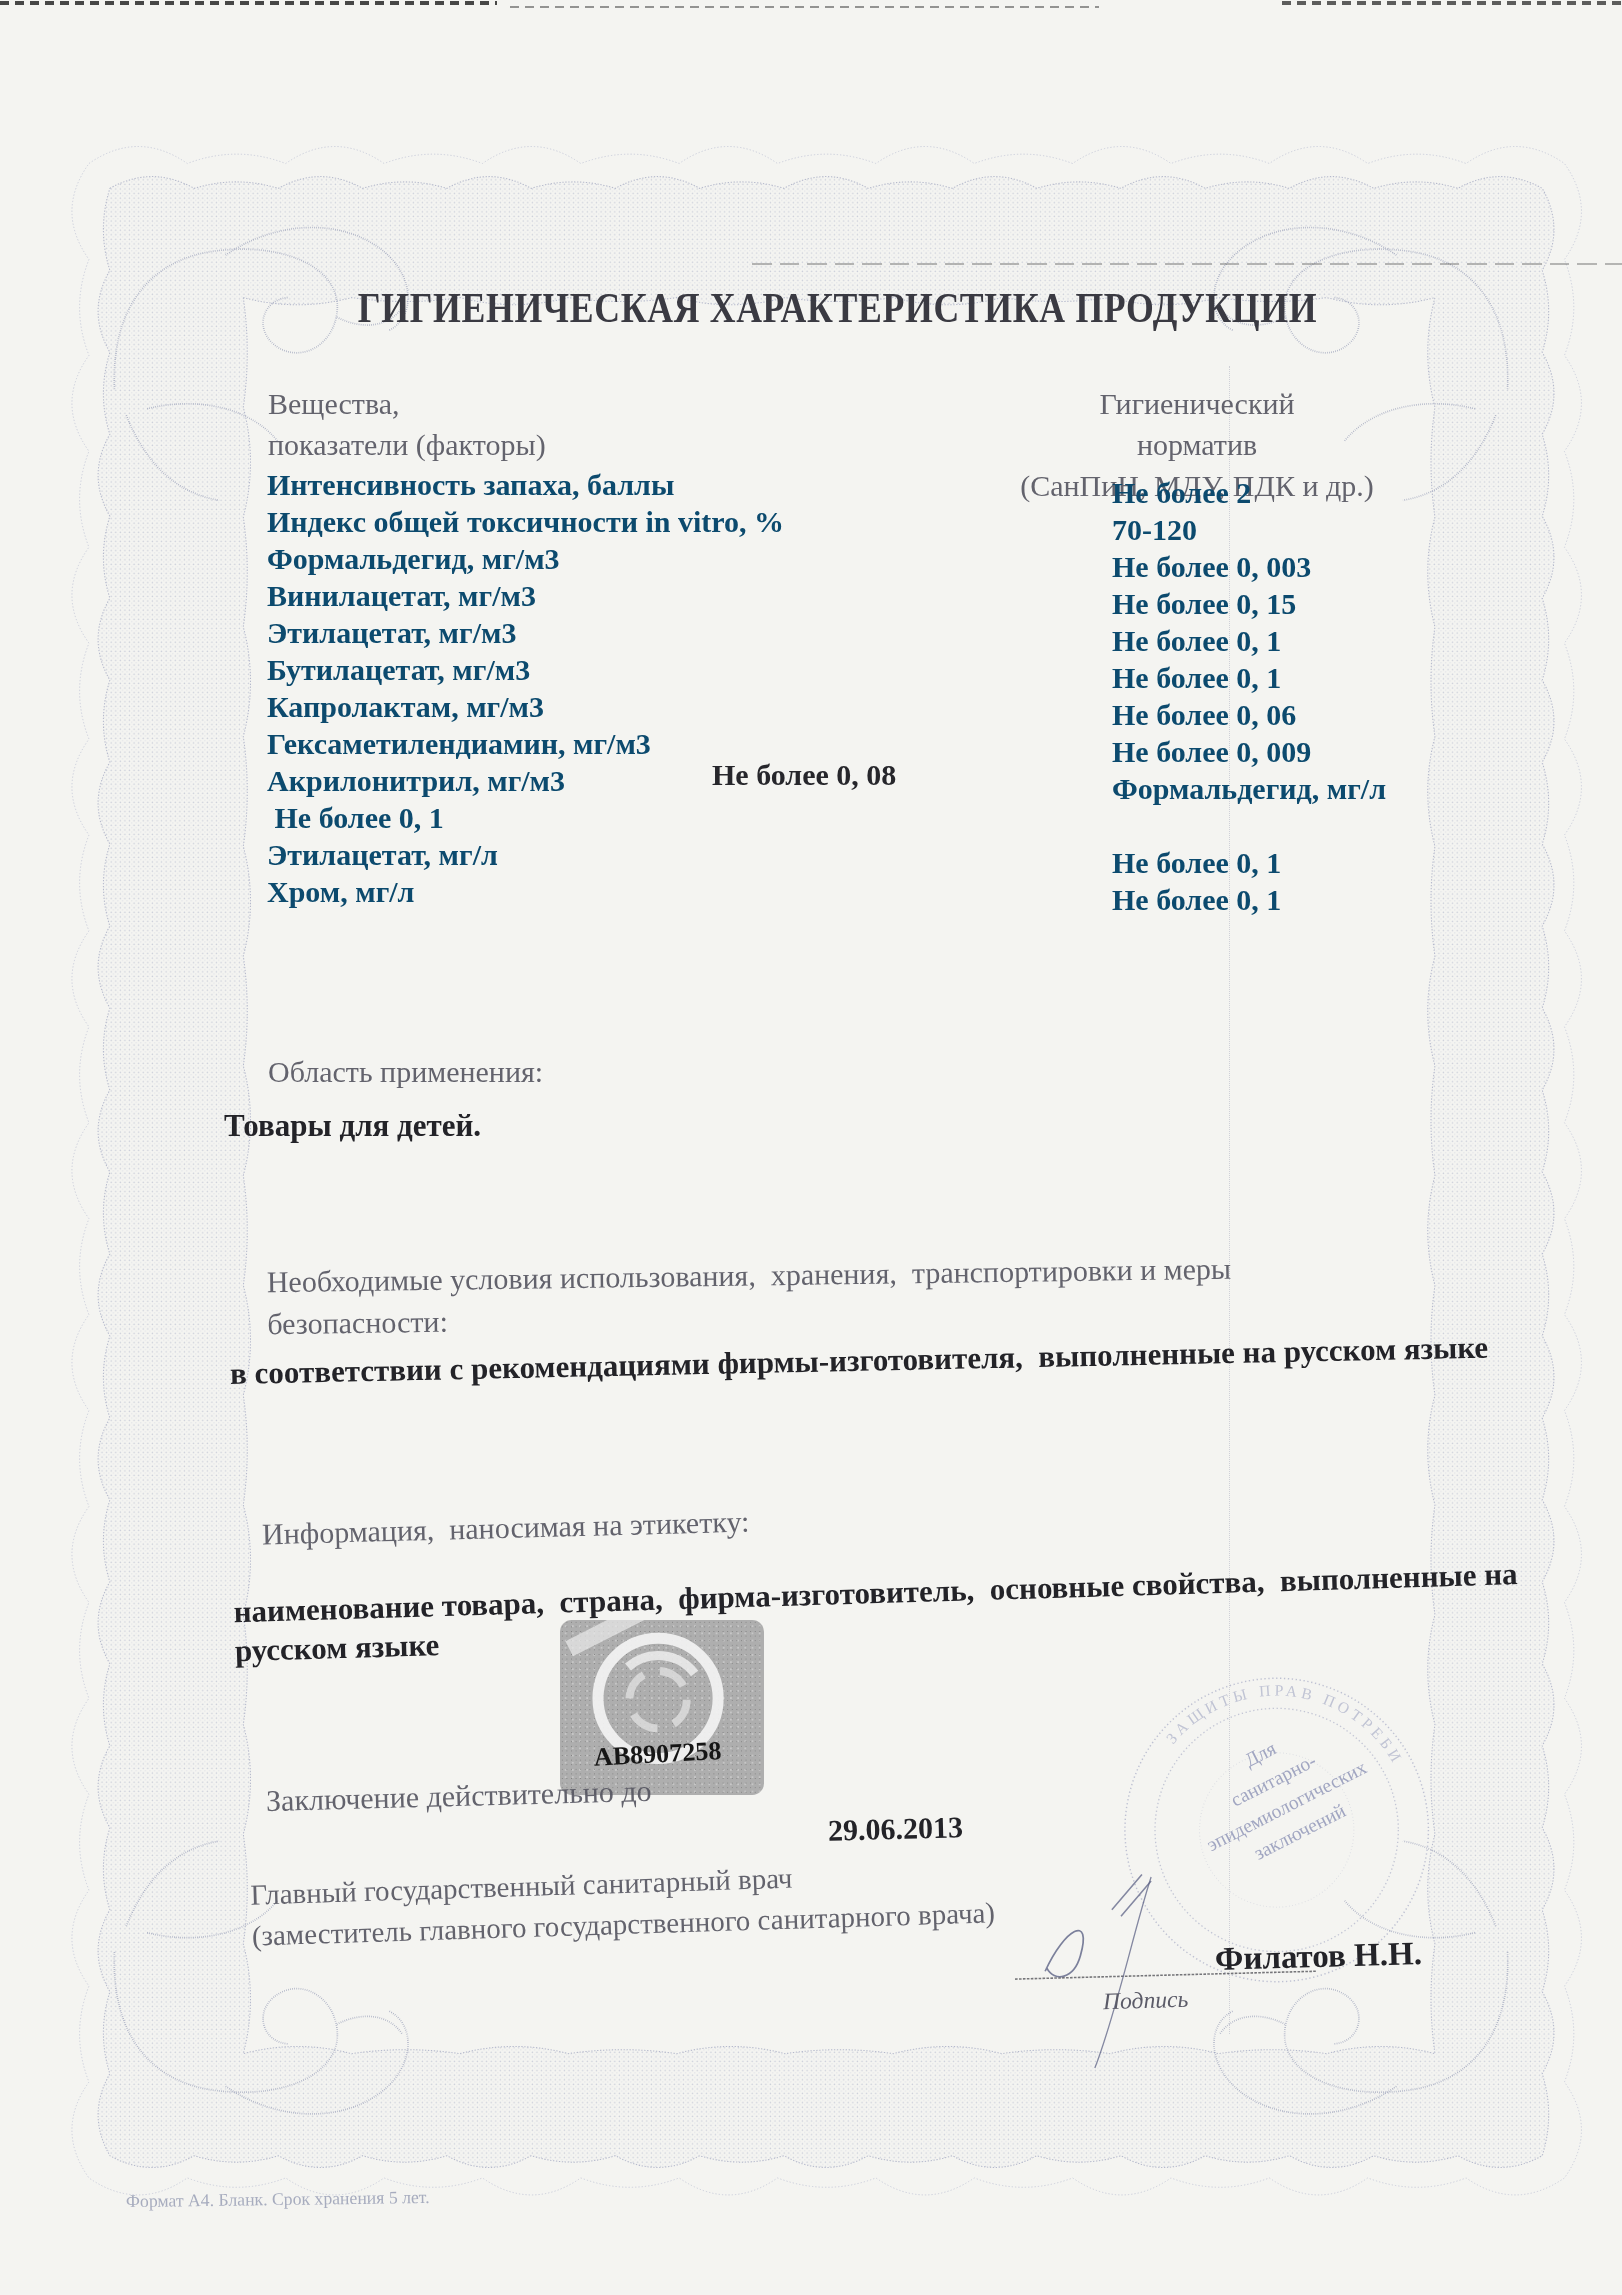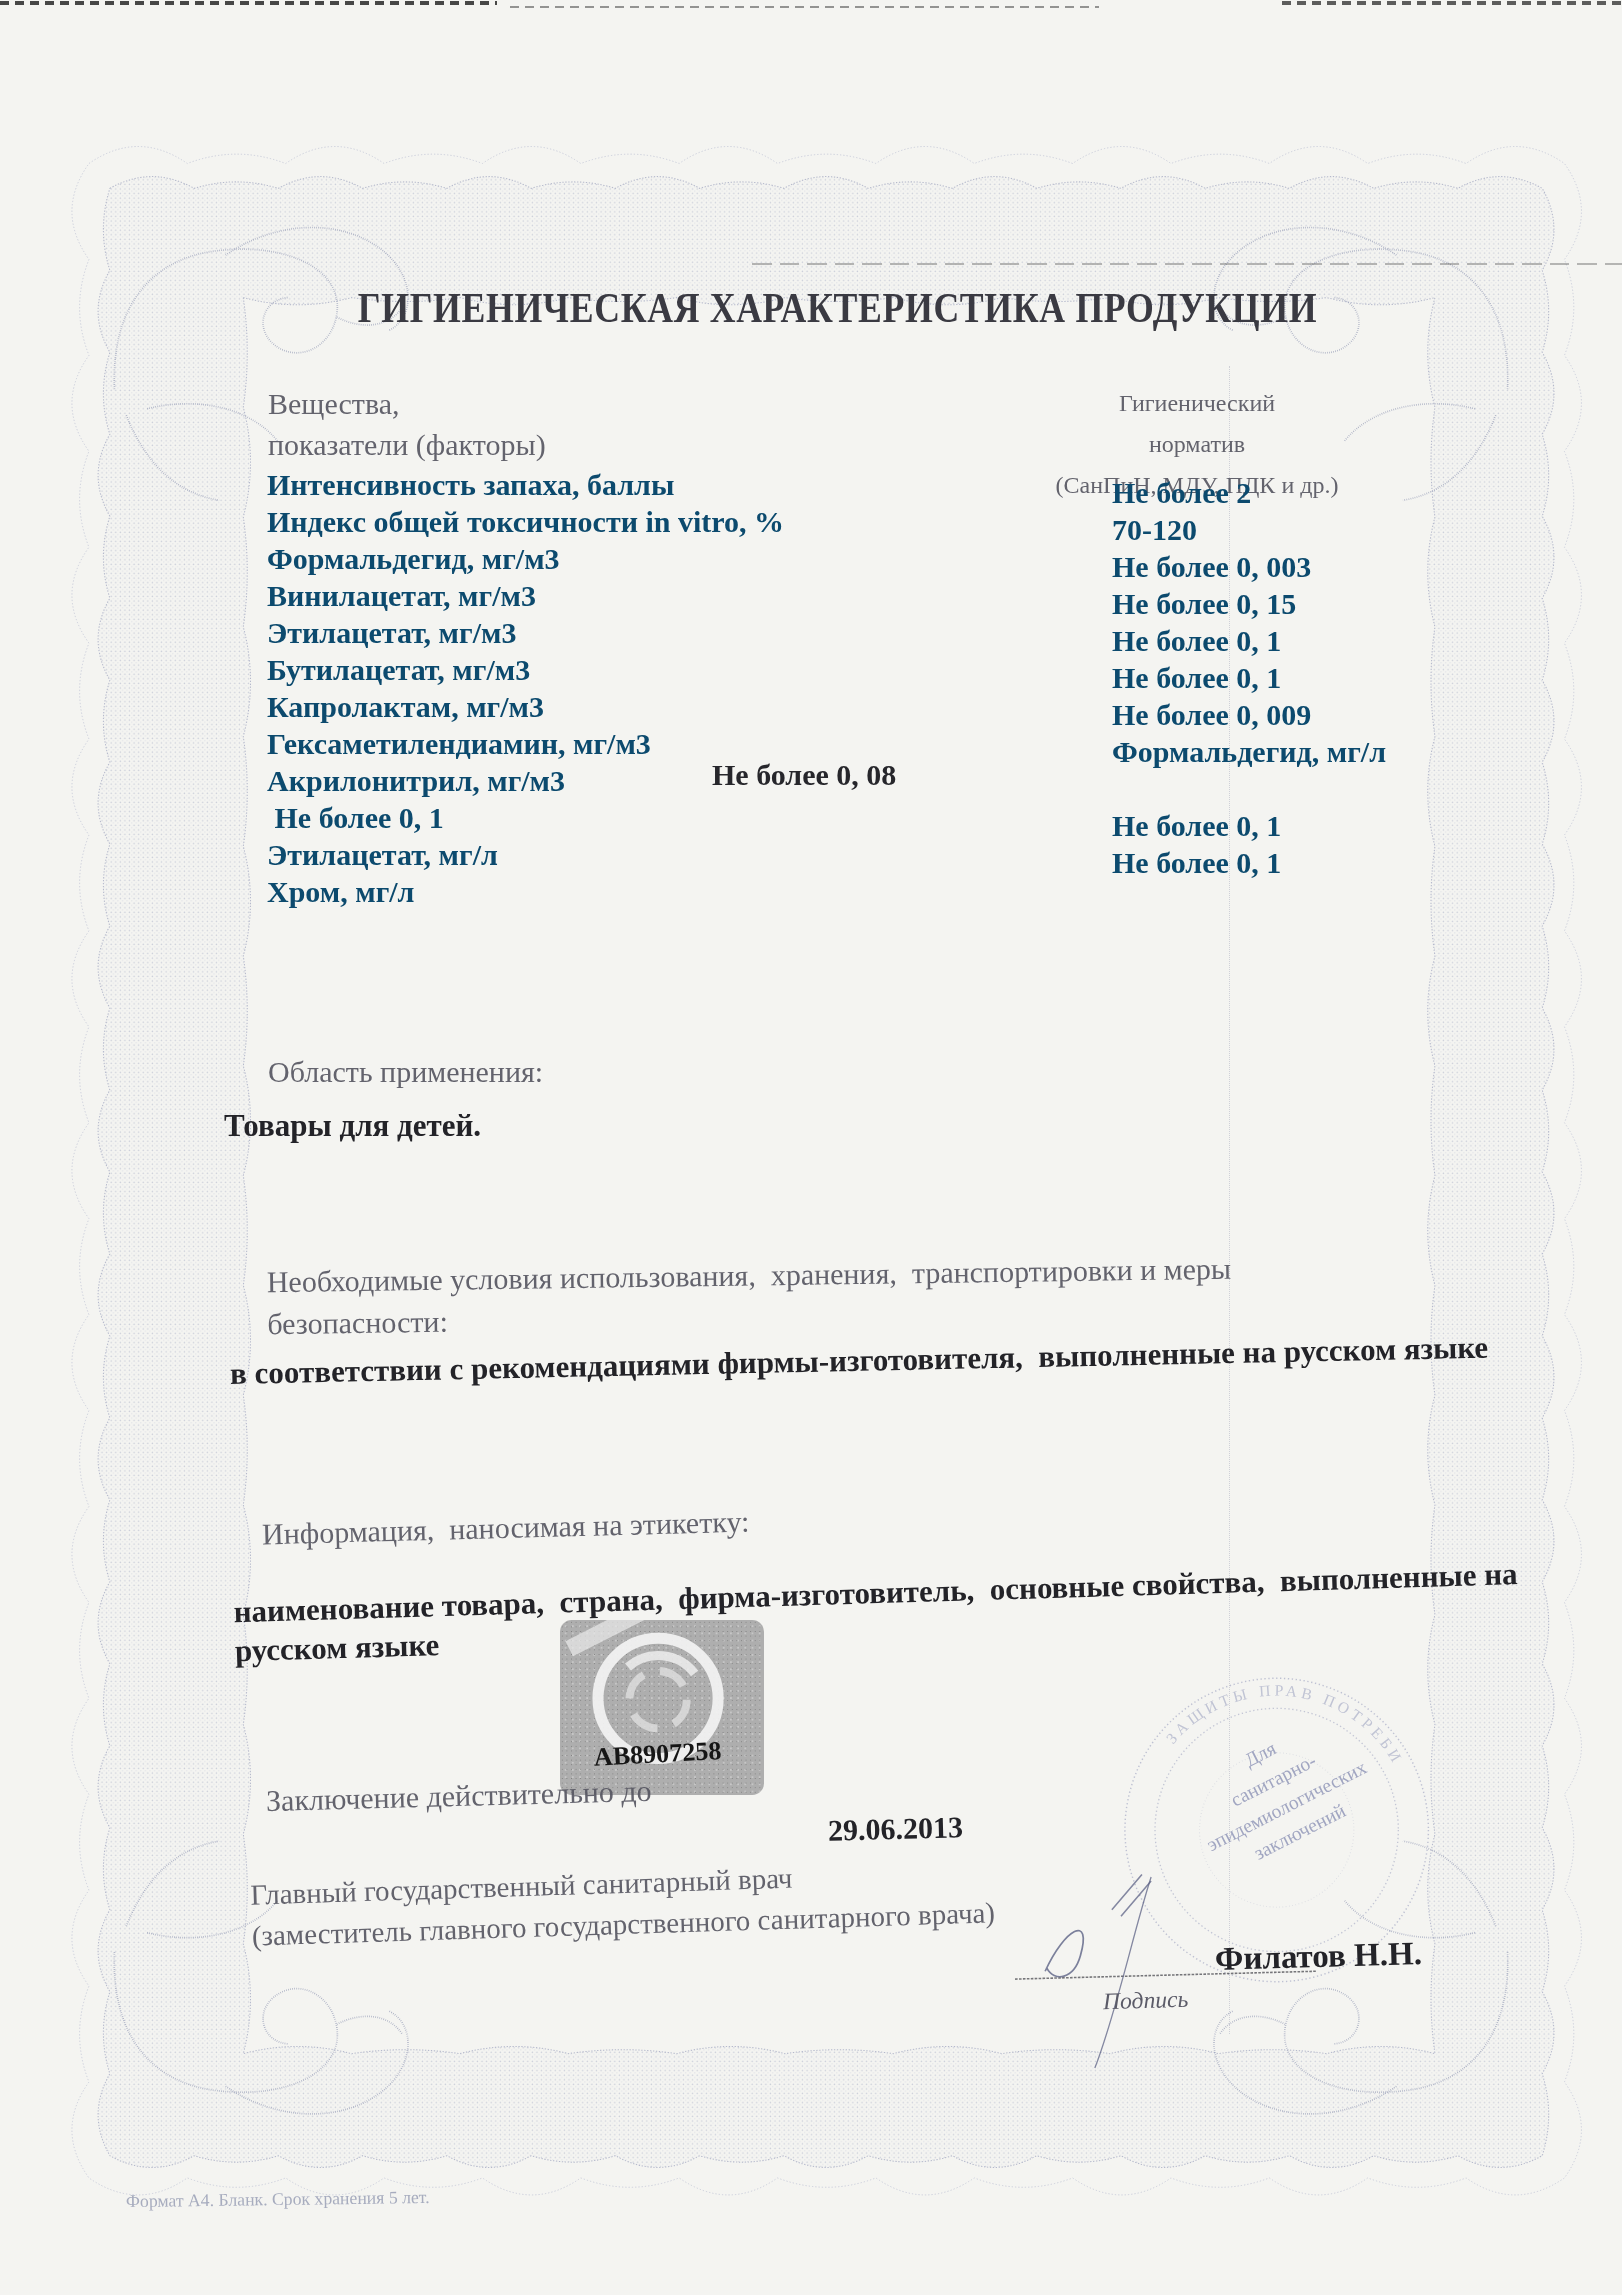--- a/index.html
+++ b/index.html
@@ -8,21 +8,21 @@
   .abs{position:absolute;}
   .pre{white-space:pre-wrap;}
   
   .lbl{color:#575762;opacity:.92;font-size:30px;}
   .boldtxt{font-weight:700;color:#232328;font-size:31px;}
   
   #title{left:0;top:285px;width:1675px;text-align:center;font-size:38px;letter-spacing:0.7px;
          color:#3a3a42;transform:scale(.94,1.12);font-weight:600;}
   
   #left-header{left:268px;top:383px;font-size:30px;line-height:41px;}
-  #right-header{left:981px;top:383px;width:432px;text-align:center;font-size:24px;line-height:41px;}
+  #right-header{left:981px;top:383px;width:432px;text-align:center;font-size:30px;line-height:41px;}
   .col-list{font-weight:700;color:#0c4a6e;font-size:30px;line-height:37px;}
   #substances{left:267px;top:466px;width:837px;}
   #norms{left:1112px;top:474px;width:458px;}
   #middle-value{left:712px;top:758px;font-size:30px;font-weight:700;color:#26262b;}
   
   #application-label{left:268px;top:1055px;}
   #application-value{left:224px;top:1108px;}
   #conditions-label{left:267px;top:1253px;line-height:42px;transform:rotate(-.8deg);width:1178px;}
   #conditions-value{left:230px;top:1342px;width:1335px;transform:rotate(-1.2deg);}
   #info-label{left:262px;top:1511px;transform:rotate(-1.5deg);}
@@ -115,21 +115,21 @@
       <div>Вещества,</div>
       <div>показатели (факторы)</div>
     </div>
   <div class="abs lbl" id="right-header">
       <div>Гигиенический</div>
       <div>норматив</div>
       <div>(СанПиН, МДУ, ПДК и др.)</div>
     </div>
 
   <div class="abs col-list pre" id="substances"><div>Интенсивность запаха, баллы</div><div>Индекс общей токсичности in vitro, %</div><div>Формальдегид, мг/м3</div><div>Винилацетат, мг/м3</div><div>Этилацетат, мг/м3</div><div>Бутилацетат, мг/м3</div><div>Капролактам, мг/м3</div><div>Гексаметилендиамин, мг/м3</div><div>Акрилонитрил, мг/м3</div><div> Не более 0, 1</div><div>Этилацетат, мг/л</div><div>Хром, мг/л</div></div>
-  <div class="abs col-list pre" id="norms"><div>Не более 2</div><div>70-120</div><div>Не более 0, 003</div><div>Не более 0, 15</div><div>Не более 0, 1</div><div>Не более 0, 1</div><div>Не более 0, 009</div><div>Формальдегид, мг/л</div><div>&nbsp;</div><div>Не более 0, 1</div><div>Не более 0, 1</div></div>
+  <div class="abs col-list pre" id="norms"><div>Не более 2</div><div>70-120</div><div>Не более 0, 003</div><div>Не более 0, 15</div><div>Не более 0, 1</div><div>Не более 0, 1</div><div>Не более 0, 06</div><div>Не более 0, 009</div><div>Формальдегид, мг/л</div><div>&nbsp;</div><div>Не более 0, 1</div><div>Не более 0, 1</div></div>
   <div class="abs pre" id="middle-value">Не более 0, 08</div>
 
   <div class="abs lbl" id="application-label">Область применения:</div>
   <div class="abs boldtxt" id="application-value">Товары для детей.</div>
 
   <div class="abs lbl pre" id="conditions-label"><div>Необходимые условия использования,  хранения,  транспортировки и меры</div><div>безопасности:</div></div>
   <div class="abs boldtxt pre" id="conditions-value">в соответствии с рекомендациями фирмы-изготовителя,  выполненные на русском языке</div>
 
   <div class="abs lbl pre" id="info-label">Информация,  наносимая на этикетку:</div>
   <div class="abs boldtxt pre" id="info-value"><div>наименование товара,  страна,  фирма-изготовитель,  основные свойства,  выполненные на</div><div>русском языке</div></div>

